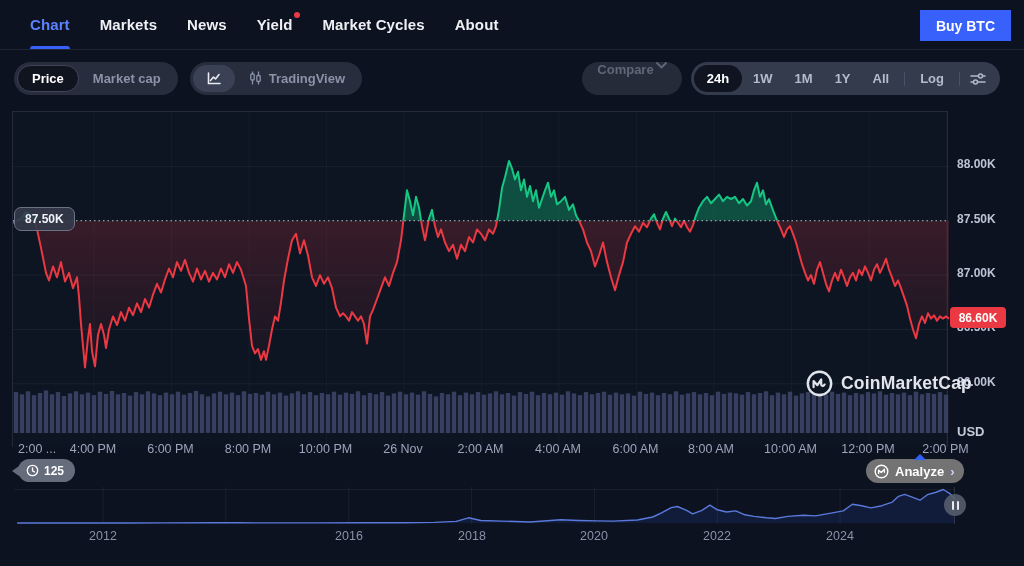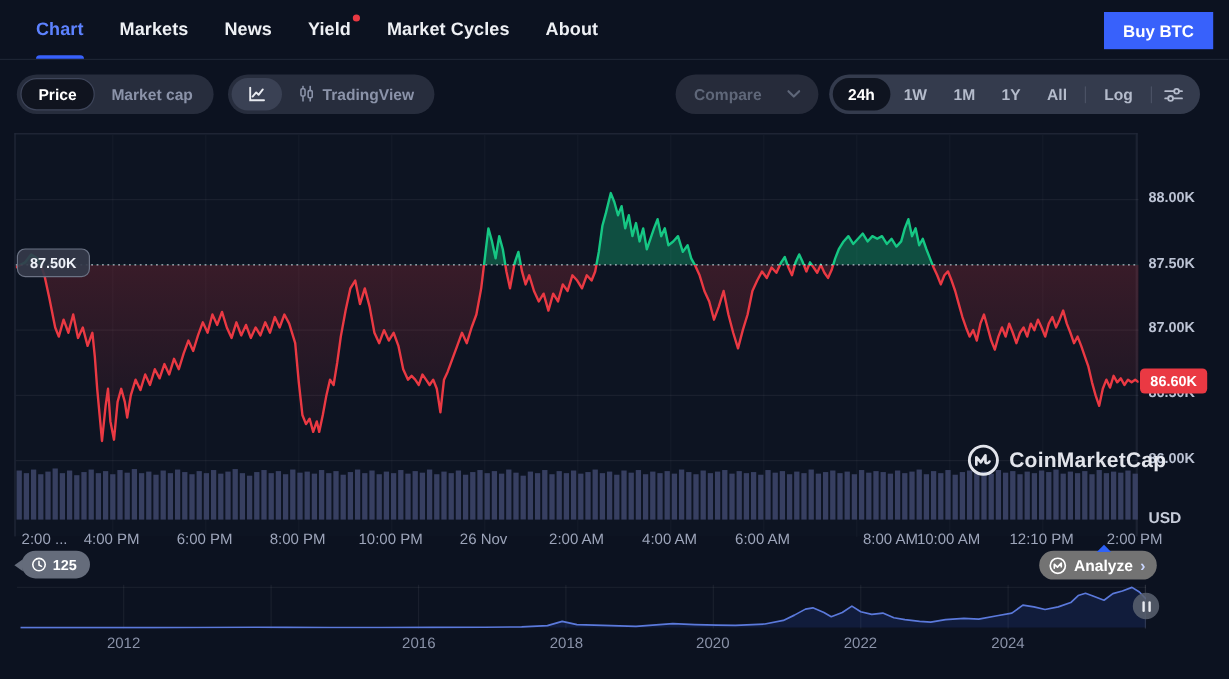--- a/index.html
+++ b/index.html
@@ -17,21 +17,21 @@
   .buy-btn { position:absolute; right:13px; top:10px; height:31px; padding:0 16px; background:#3861fb; color:#fff; font-size:14px; font-weight:700; border:none; border-radius:0; display:flex; align-items:center; cursor:pointer; }
 
   
   .toolbar-left { position:absolute; left:14px; top:62px; display:flex; gap:12px; }
   .toolbar-right { position:absolute; right:24px; top:62px; display:flex; gap:9px; }
   .seg-group { display:flex; align-items:center; background:#272d3d; border-radius:17px; height:33px; padding:3px; }
   .seg { display:flex; align-items:center; justify-content:center; height:27px; padding:0 14px; border-radius:14px; font-size:13px; font-weight:700; color:#8b93a9; cursor:pointer; }
   .seg.on { background:#10141f; color:#fff; border:1px solid #3e455a; }
   .seg.icon-seg { padding:0 14px; background:#3a4154; border:none; }
   .tv-label { display:flex; align-items:flex-start; gap:7px; padding:0 14px; font-size:13px; font-weight:700; color:#8b93a9; cursor:pointer; }
-  .compare-btn { display:flex; align-items:center; gap:21px; height:33px; padding:0 15px; background:#262b3a; border-radius:17px; font-size:13px; font-weight:700; color:#5f6779; cursor:pointer; }
+  .compare-btn { display:flex; gap:2px; height:33px; padding:0 15px; background:#262b3a; border-radius:17px; font-size:13px; font-weight:700; color:#5f6779; cursor:pointer; }
   .range-group { display:flex; align-items:center; background:#343b4d; border-radius:17px; height:33px; padding:3px 8px 3px 3px; }
   .range { display:flex; align-items:center; justify-content:center; height:27px; padding:0 11px; border-radius:14px; font-size:13px; font-weight:700; color:#b4bbcb; cursor:pointer; }
   .range.on { background:#0f1420; color:#fff; padding:0 13px; }
   .vdiv { width:1px; height:14px; background:#4a5164; margin:0 4px; }
 
   
   .pane { position:absolute; left:12px; top:111px; width:936px; height:336px; background:#0d1422; border:1px solid #242a3a; border-bottom:none; }
   .pane svg { position:absolute; left:0; top:0; }
   .y-axis { position:absolute; left:957px; top:0; width:67px; }
   .y-tick { position:absolute; left:0; font-size:12px; font-weight:600; color:#bcc3d4; white-space:nowrap; }
@@ -345,23 +345,23 @@
   <div class="x-axis" id="x-axis">
       <span class="x-tick first" style="left: 6px;">2:00 ...</span>
       <span class="x-tick" style="left: 81px;">4:00 PM</span>
       <span class="x-tick" style="left: 158.5px;">6:00 PM</span>
       <span class="x-tick" style="left: 236px;">8:00 PM</span>
       <span class="x-tick" style="left: 313.5px;">10:00 PM</span>
       <span class="x-tick" style="left: 391px;">26 Nov</span>
       <span class="x-tick" style="left: 468.5px;">2:00 AM</span>
       <span class="x-tick" style="left: 546px;">4:00 AM</span>
       <span class="x-tick" style="left: 623.5px;">6:00 AM</span>
-      <span class="x-tick" style="left: 730px;">8:00 AM</span>
+      <span class="x-tick" style="left: 699px;">8:00 AM</span>
       <span class="x-tick" style="left: 778.5px;">10:00 AM</span>
-      <span class="x-tick" style="left: 856px;">12:10 PM</span>
+      <span class="x-tick" style="left: 856px;">12:00 PM</span>
       <span class="x-tick" style="left: 933.5px;">2:00 PM</span>
     </div>
 
   <div class="count-badge">
     <svg width="13" height="13" viewBox="0 0 13 13">
         <circle cx="6.5" cy="6.5" r="5.2" stroke="#fff" stroke-width="1.3" fill="none"></circle>
         <path d="M6.5 3.8 V6.8 L8.6 8" stroke="#fff" stroke-width="1.3" fill="none" stroke-linecap="round"></path>
       </svg>
     <span>125</span>
   </div>

